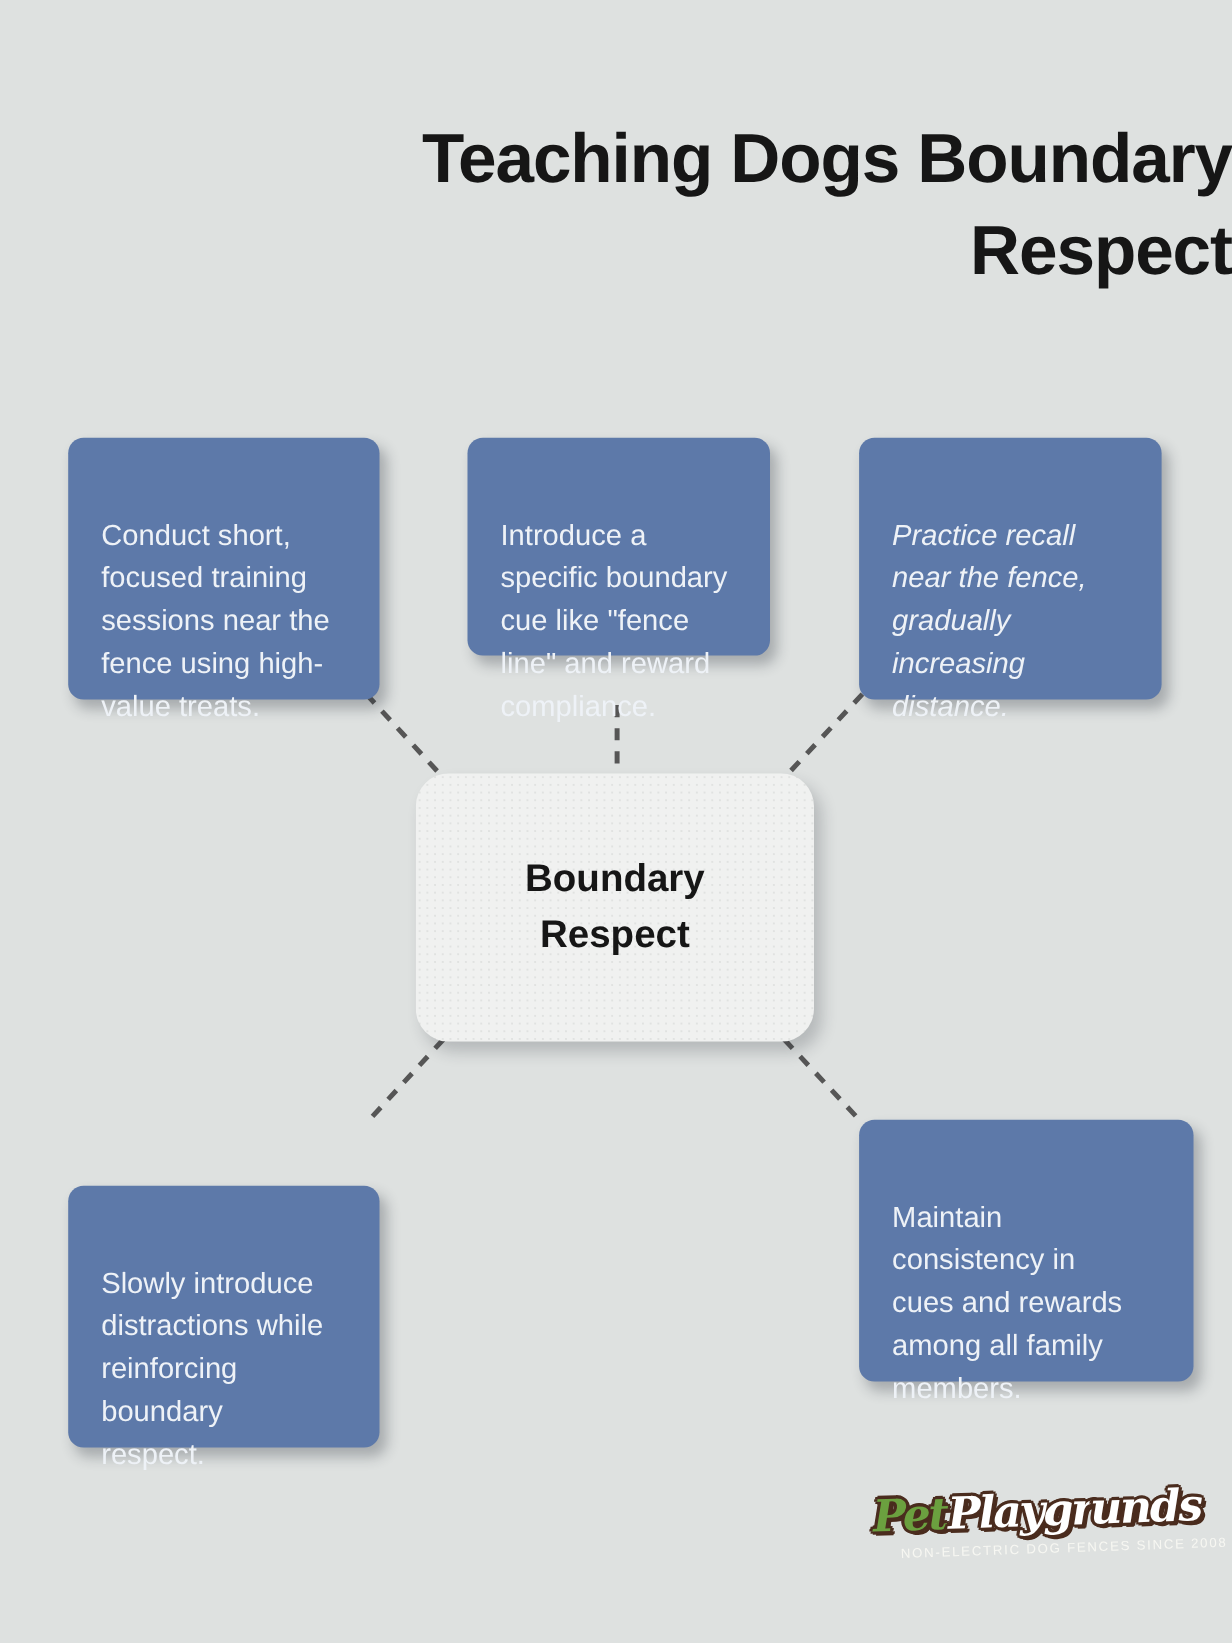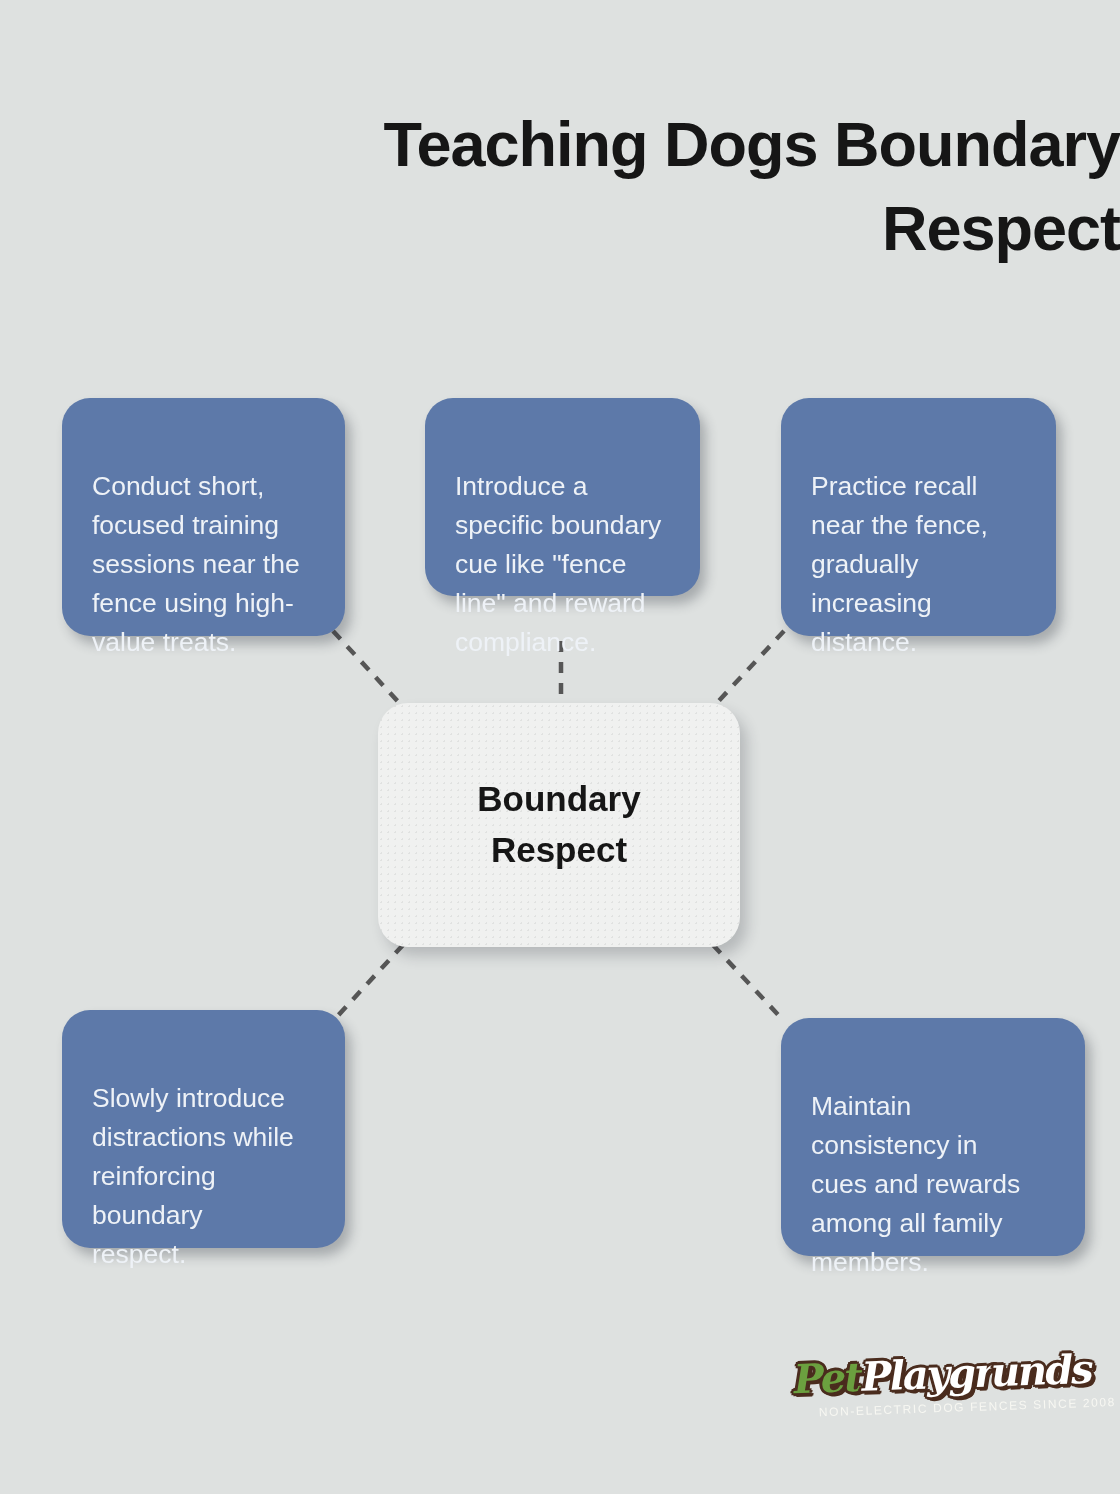--- a/index.html
+++ b/index.html
@@ -43,32 +43,32 @@
   .connectors {
     position: absolute;
     top: 0; left: 0;
     width: 1120px;
     height: 1494px;
     pointer-events: none;
   }
   .node {
     position: absolute;
     background: var(--node-bg);
-    border-radius: 28px;
+    border-radius: 14px;
     box-shadow: 6px 8px 12px rgba(40, 45, 55, 0.30);
     color: var(--node-text);
     font-size: 26.5px;
     line-height: 1.47;
     padding: 30px 24px 24px 30px;
     white-space: pre-line;
   }
   .node-top-left     { left: 62px;  top: 398px;  width: 283px; height: 238px; }
   .node-top-center   { left: 425px; top: 398px;  width: 275px; height: 198px; }
-  .node-top-right    { left: 781px; top: 398px;  width: 275px; height: 238px; }
-  .node-bottom-left  { left: 62px;  top: 1010px; width: 283px; height: 238px; }
+  .node-top-right    { left: 781px; top: 398px;  width: 275px; height: 238px; font-style: italic; }
+  .node-bottom-left  { left: 62px;  top: 1078px; width: 283px; height: 238px; }
   .node-bottom-right { left: 781px; top: 1018px; width: 304px; height: 238px; }
   .center-node {
     position: absolute;
     left: 378px; top: 703px;
     width: 362px; height: 244px;
     background: var(--center-bg);
     background-image: radial-gradient(rgba(120,125,122,0.13) 1px, transparent 1px);
     background-size: 7px 7px;
     border-radius: 30px;
     box-shadow: 7px 9px 14px rgba(40, 45, 55, 0.22);

